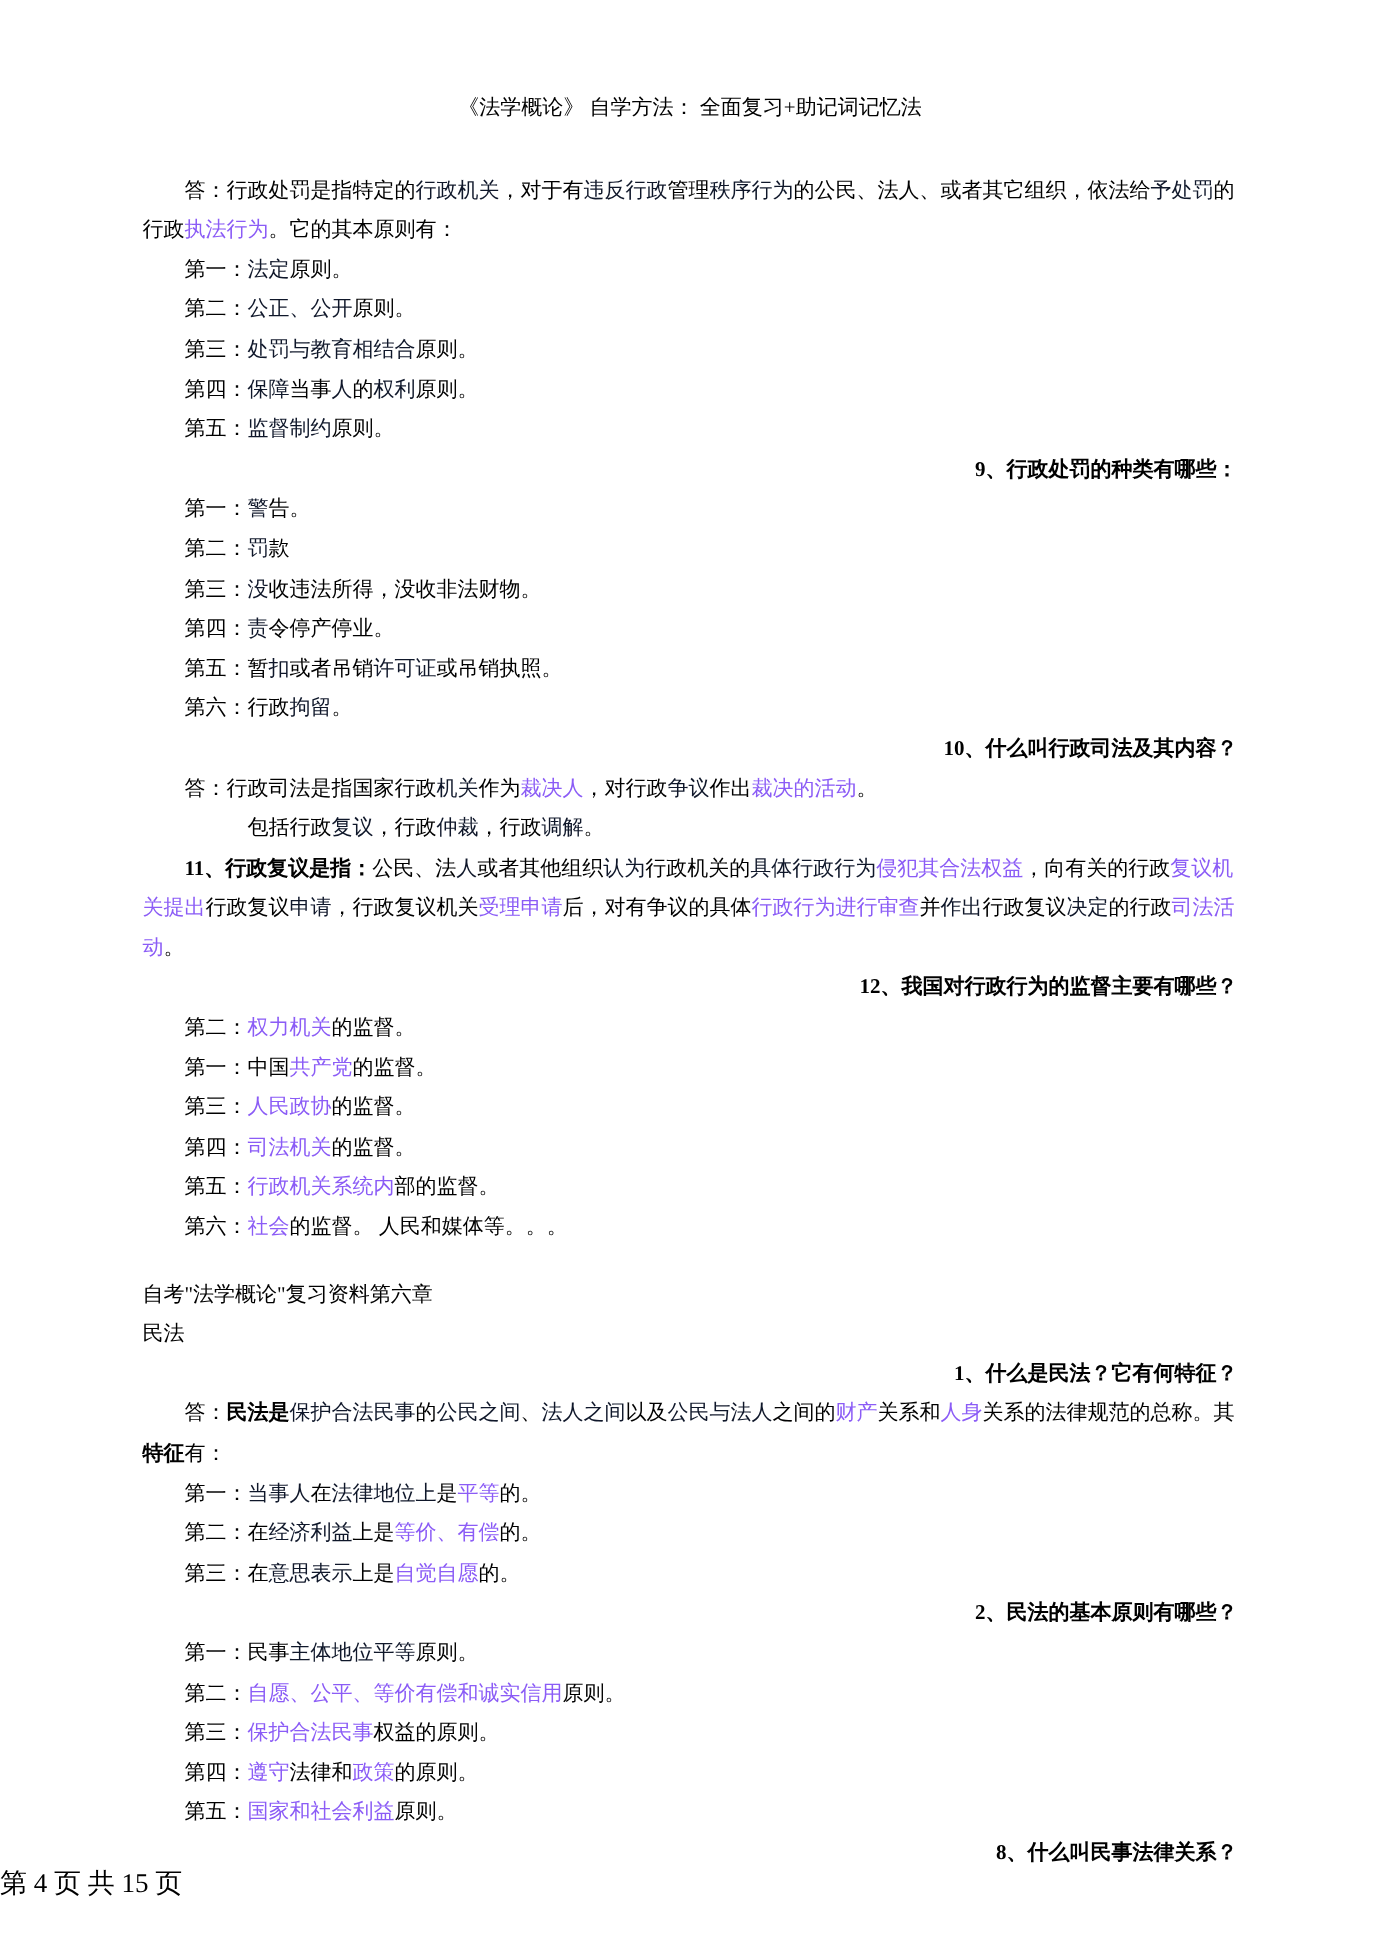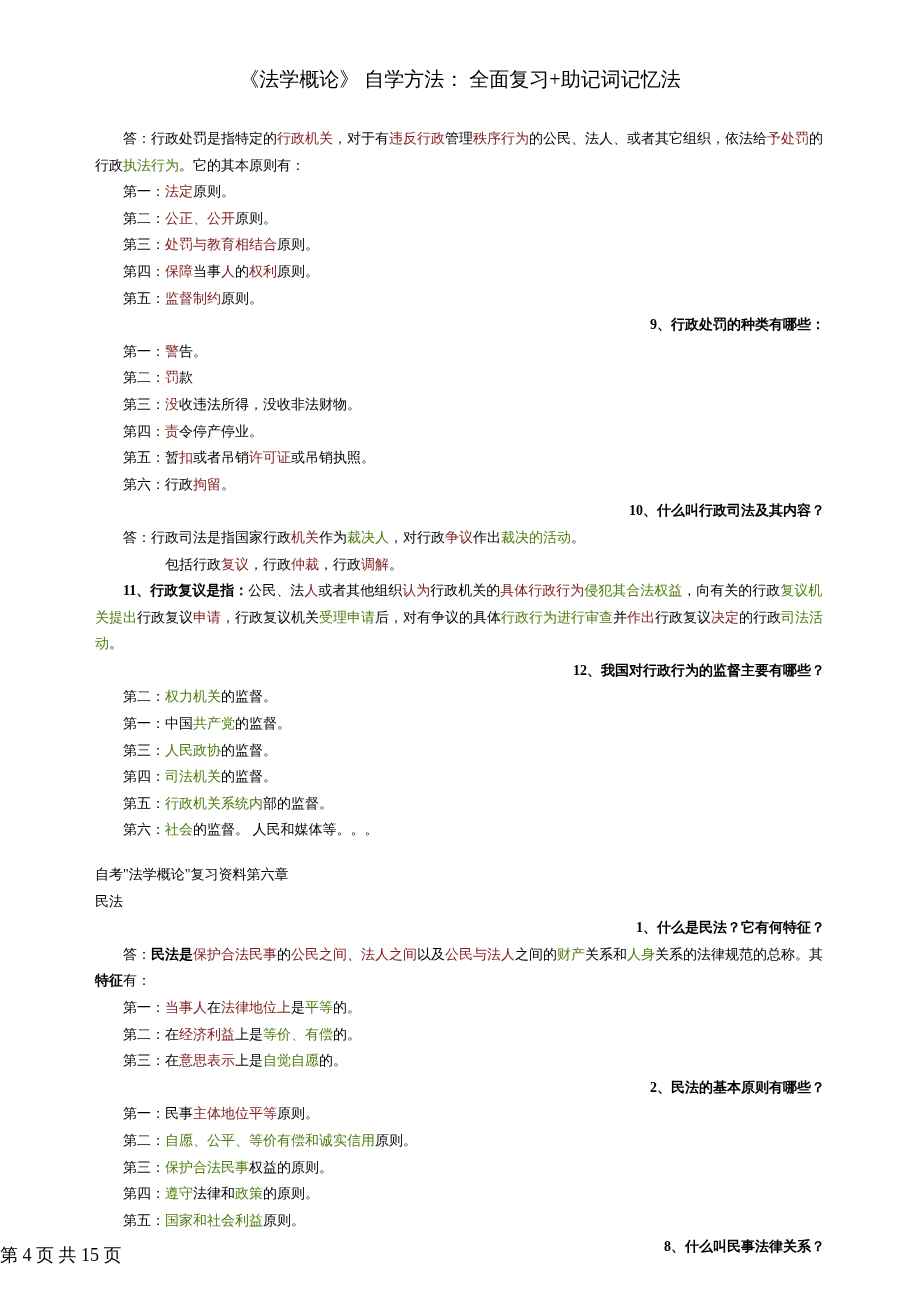--- a/index.html
+++ b/index.html
@@ -14,26 +14,26 @@
   .page {
     width: 920px;
     min-height: 1302px;
     padding: 60px 95px 40px 95px;
     box-sizing: border-box;
     position: relative;
   }
   .header {
     text-align: center;
     margin-bottom: 28px;
-    font-size: 20px;
+    font-size: 14px;
   }
   .indent { text-indent: 2em; }
   .indent1 { text-indent: 2em; }
-  .blue { color: #7f1d1d; }
-  .red { color: #4d7c0f; margin-top: 20px; }
+  .blue { color: #0f172a; }
+  .red { color: #8b5cf6; margin-top: 20px; }
   .bold { font-weight: bold; text-align: right; }
   p { margin: 0; }
   .section-title { margin-top: 4px; }
   .footer {
     position: absolute;
     bottom: 30px;
     left: 0;
     width: 100%;
     text-align: left;
     font-size: 18px;

